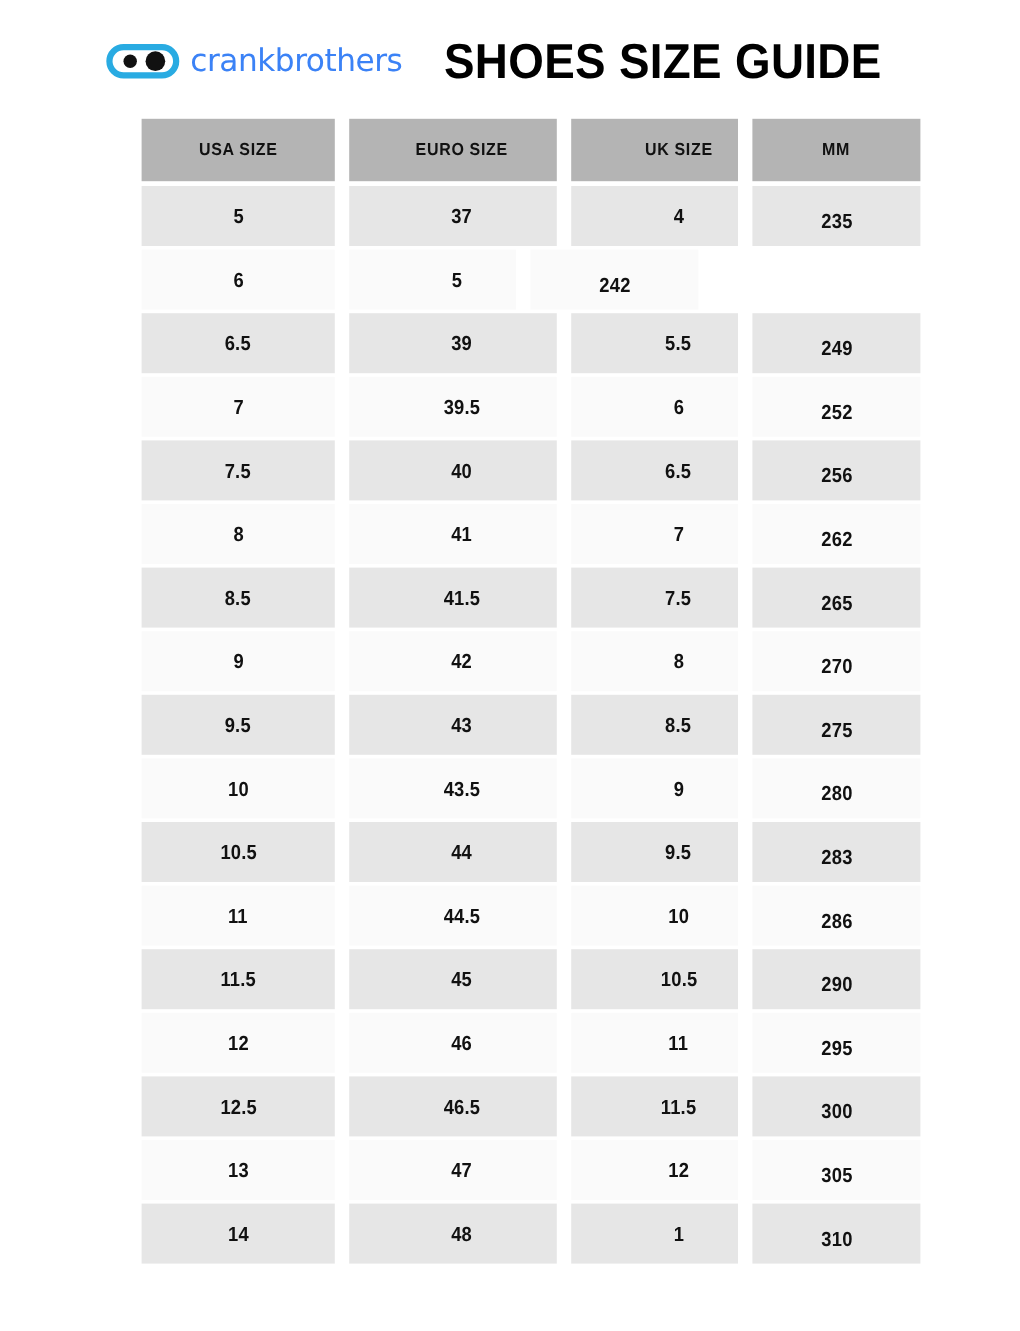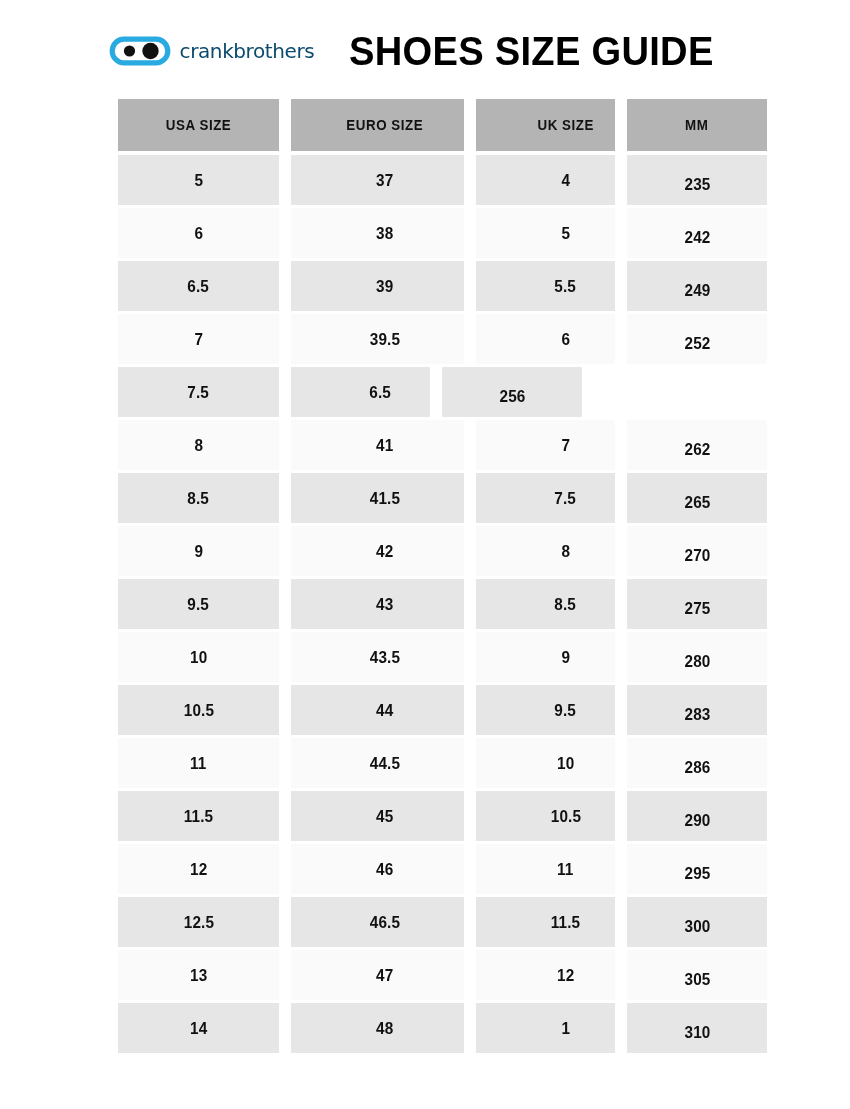--- a/index.html
+++ b/index.html
@@ -44,24 +44,24 @@
 
   .brand-mark {
     display: block;
     width: 62px;
     height: 30px;
     flex: 0 0 auto;
   }
 
   .brand-word {
     font-family: "DejaVu Sans", sans-serif;
-    font-size: 20px;
+    font-size: 26px;
     font-weight: 400;
     letter-spacing: -0.4px;
-    color: #0c4a6e;
+    color: #3b82f6;
     line-height: 1;
     white-space: nowrap;
   }
 
   .guide-title {
     margin-left: 26px;
     font-family: "Liberation Sans Narrow", "Liberation Sans", sans-serif;
     font-size: 41px;
     font-weight: 700;
     letter-spacing: 0.3px;
@@ -190,23 +190,20 @@
         </div>
       <div class="cell col-mm">
           <span>235</span>
         </div>
     </div>
 
     <div class="trow tbody-row shade-b">
       <div class="cell col-usa">
           <span>6</span>
         </div>
-      <div class="cell col-euro">
-          <span>38</span>
-        </div>
       <div class="cell col-uk">
           <span>5</span>
         </div>
       <div class="cell col-mm">
           <span>242</span>
         </div>
     </div>
 
     <div class="trow tbody-row shade-a">
       <div class="cell col-usa">
@@ -234,20 +231,23 @@
           <span>6</span>
         </div>
       <div class="cell col-mm">
           <span>252</span>
         </div>
     </div>
 
     <div class="trow tbody-row shade-a">
       <div class="cell col-usa">
           <span>7.5</span>
+        </div>
+      <div class="cell col-euro">
+          <span>40</span>
         </div>
       <div class="cell col-uk">
           <span>6.5</span>
         </div>
       <div class="cell col-mm">
           <span>256</span>
         </div>
     </div>
 
     <div class="trow tbody-row shade-b">

